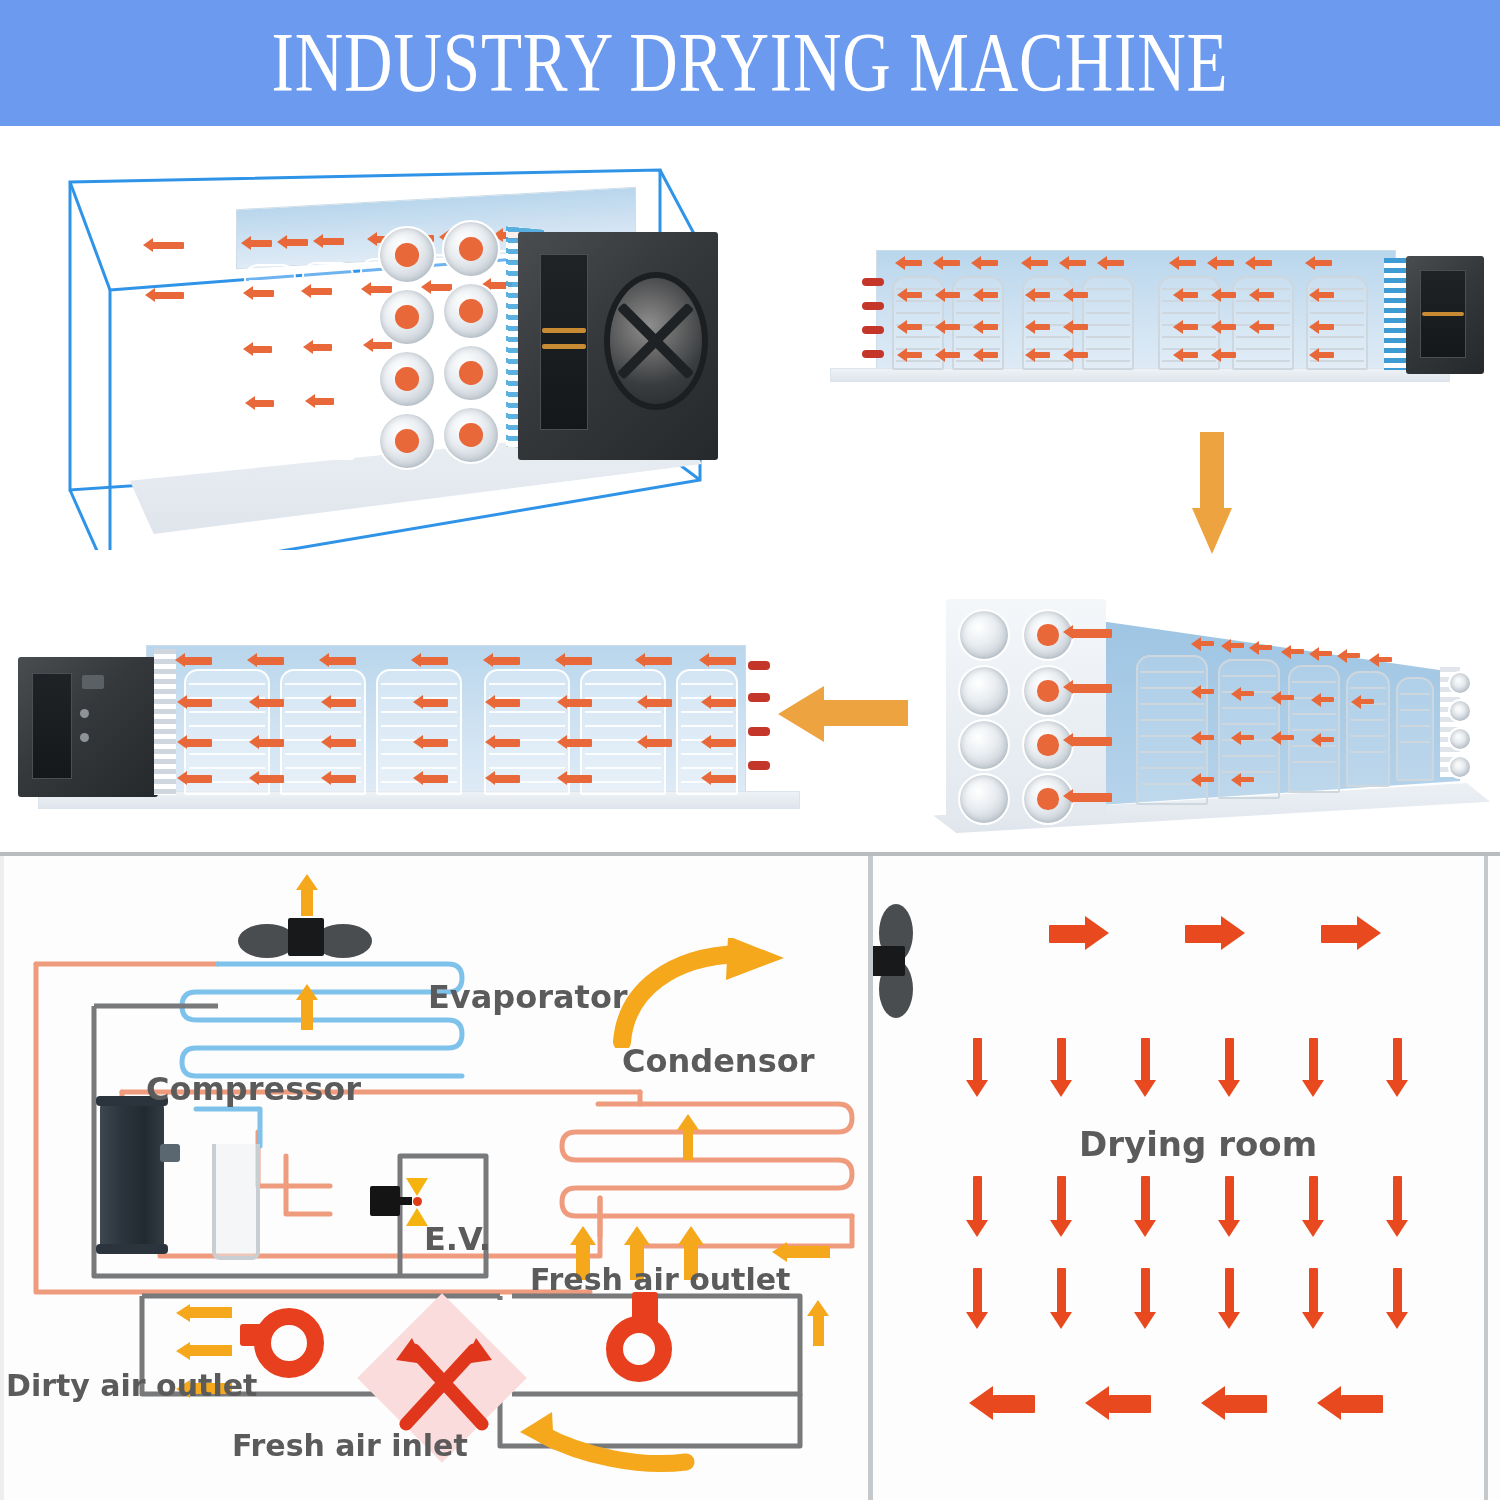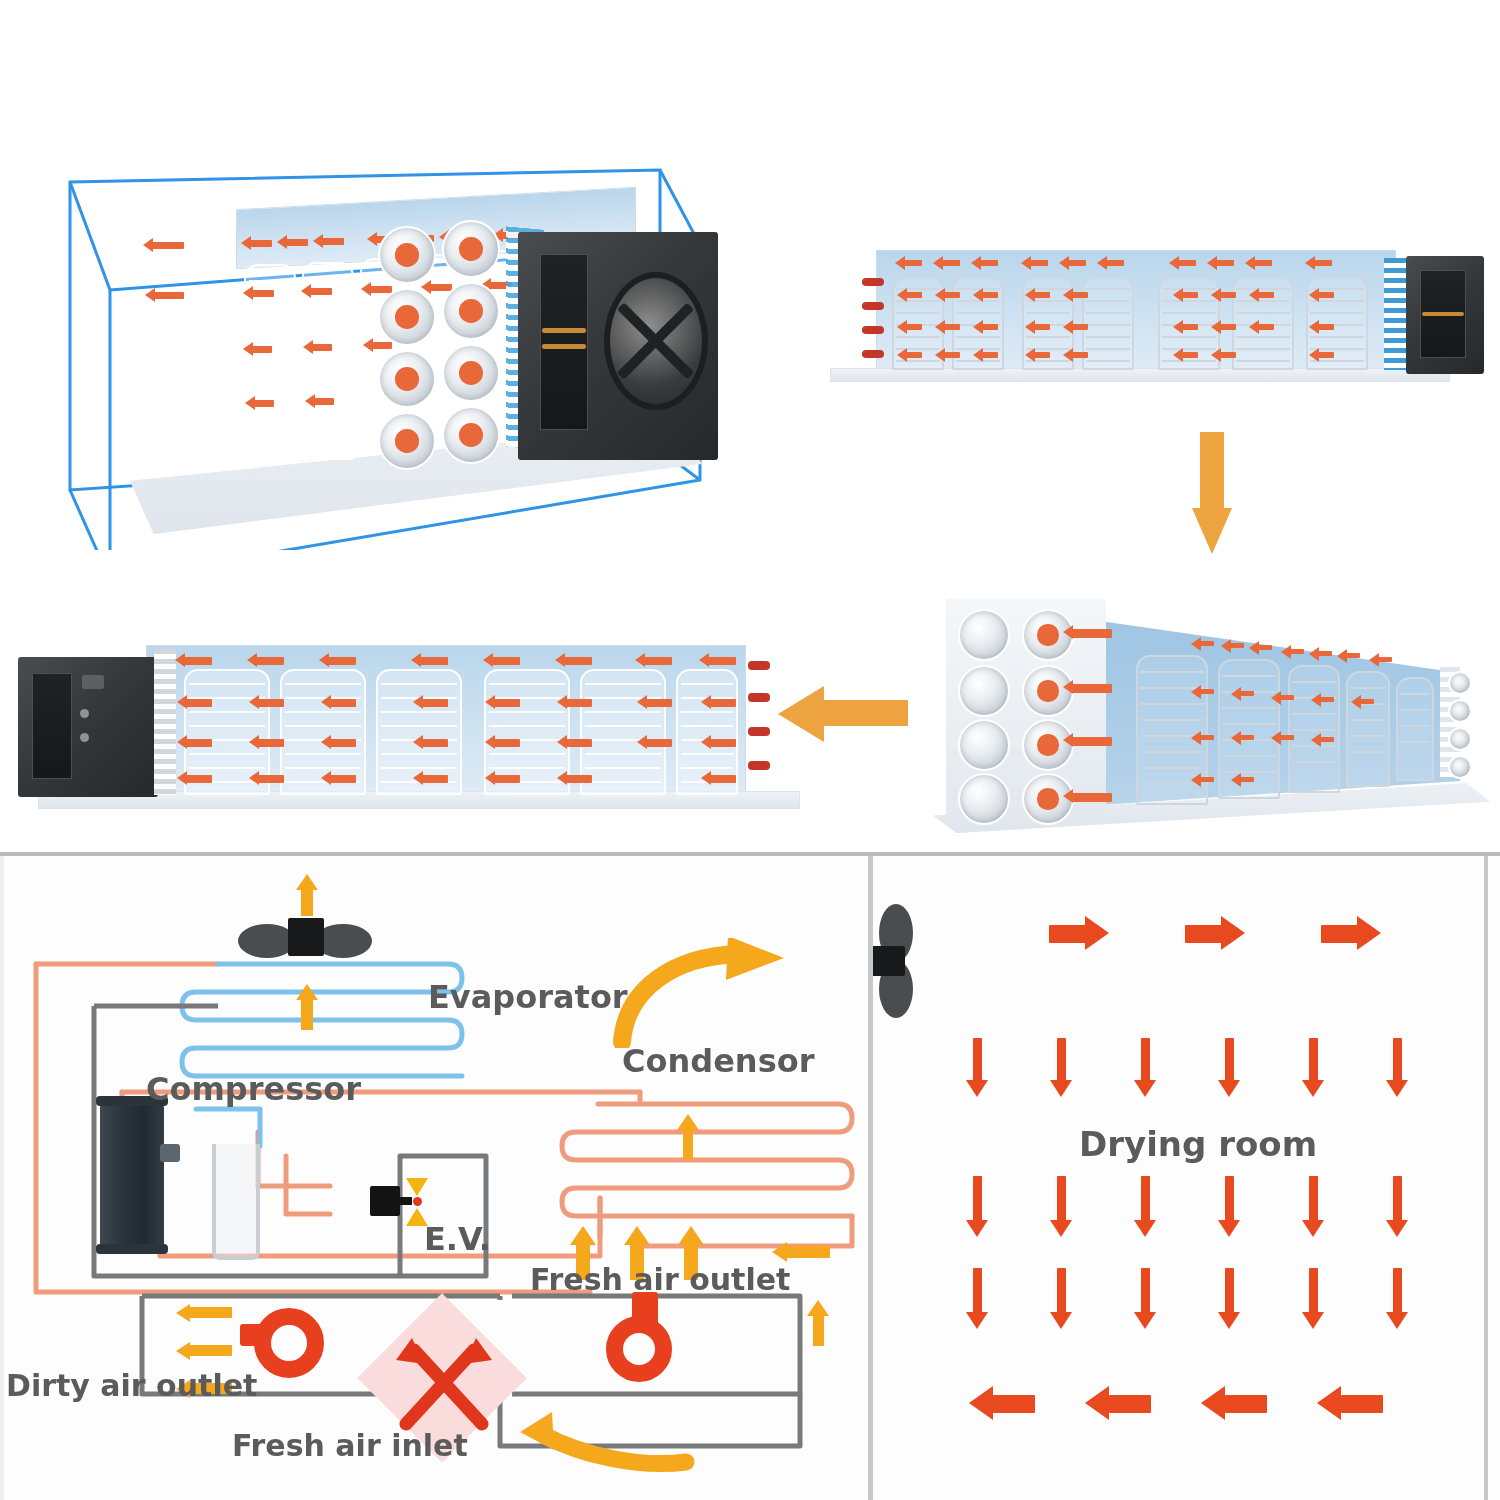--- a/index.html
+++ b/index.html
@@ -219,20 +219,23 @@
     background:#2b343c;
   }
   
   .ev-box { position:absolute; background:#141414; }
 </style>
 </head>
 <body>
 
 <div id="page">
 
+  <div class="banner">
+    <div class="banner-title">INDUSTRY DRYING MACHINE</div>
+  </div>
 
 
   <div class="render" style="left:40px; top:150px; width:720px; height:400px;">
     <svg width="720" height="400" viewBox="0 0 720 400" style="position:absolute;left:0;top:0;">
       <g fill="none" stroke="#2f93e8" stroke-width="3">
         <path d="M30,32 L620,20 L620,300 L30,340 Z"></path>
         <path d="M30,32 L70,140"></path>
         <path d="M620,20 L660,95"></path>
         <path d="M70,140 L660,95 L660,330 L70,430 Z"></path>
         <path d="M30,340 L70,430"></path>

